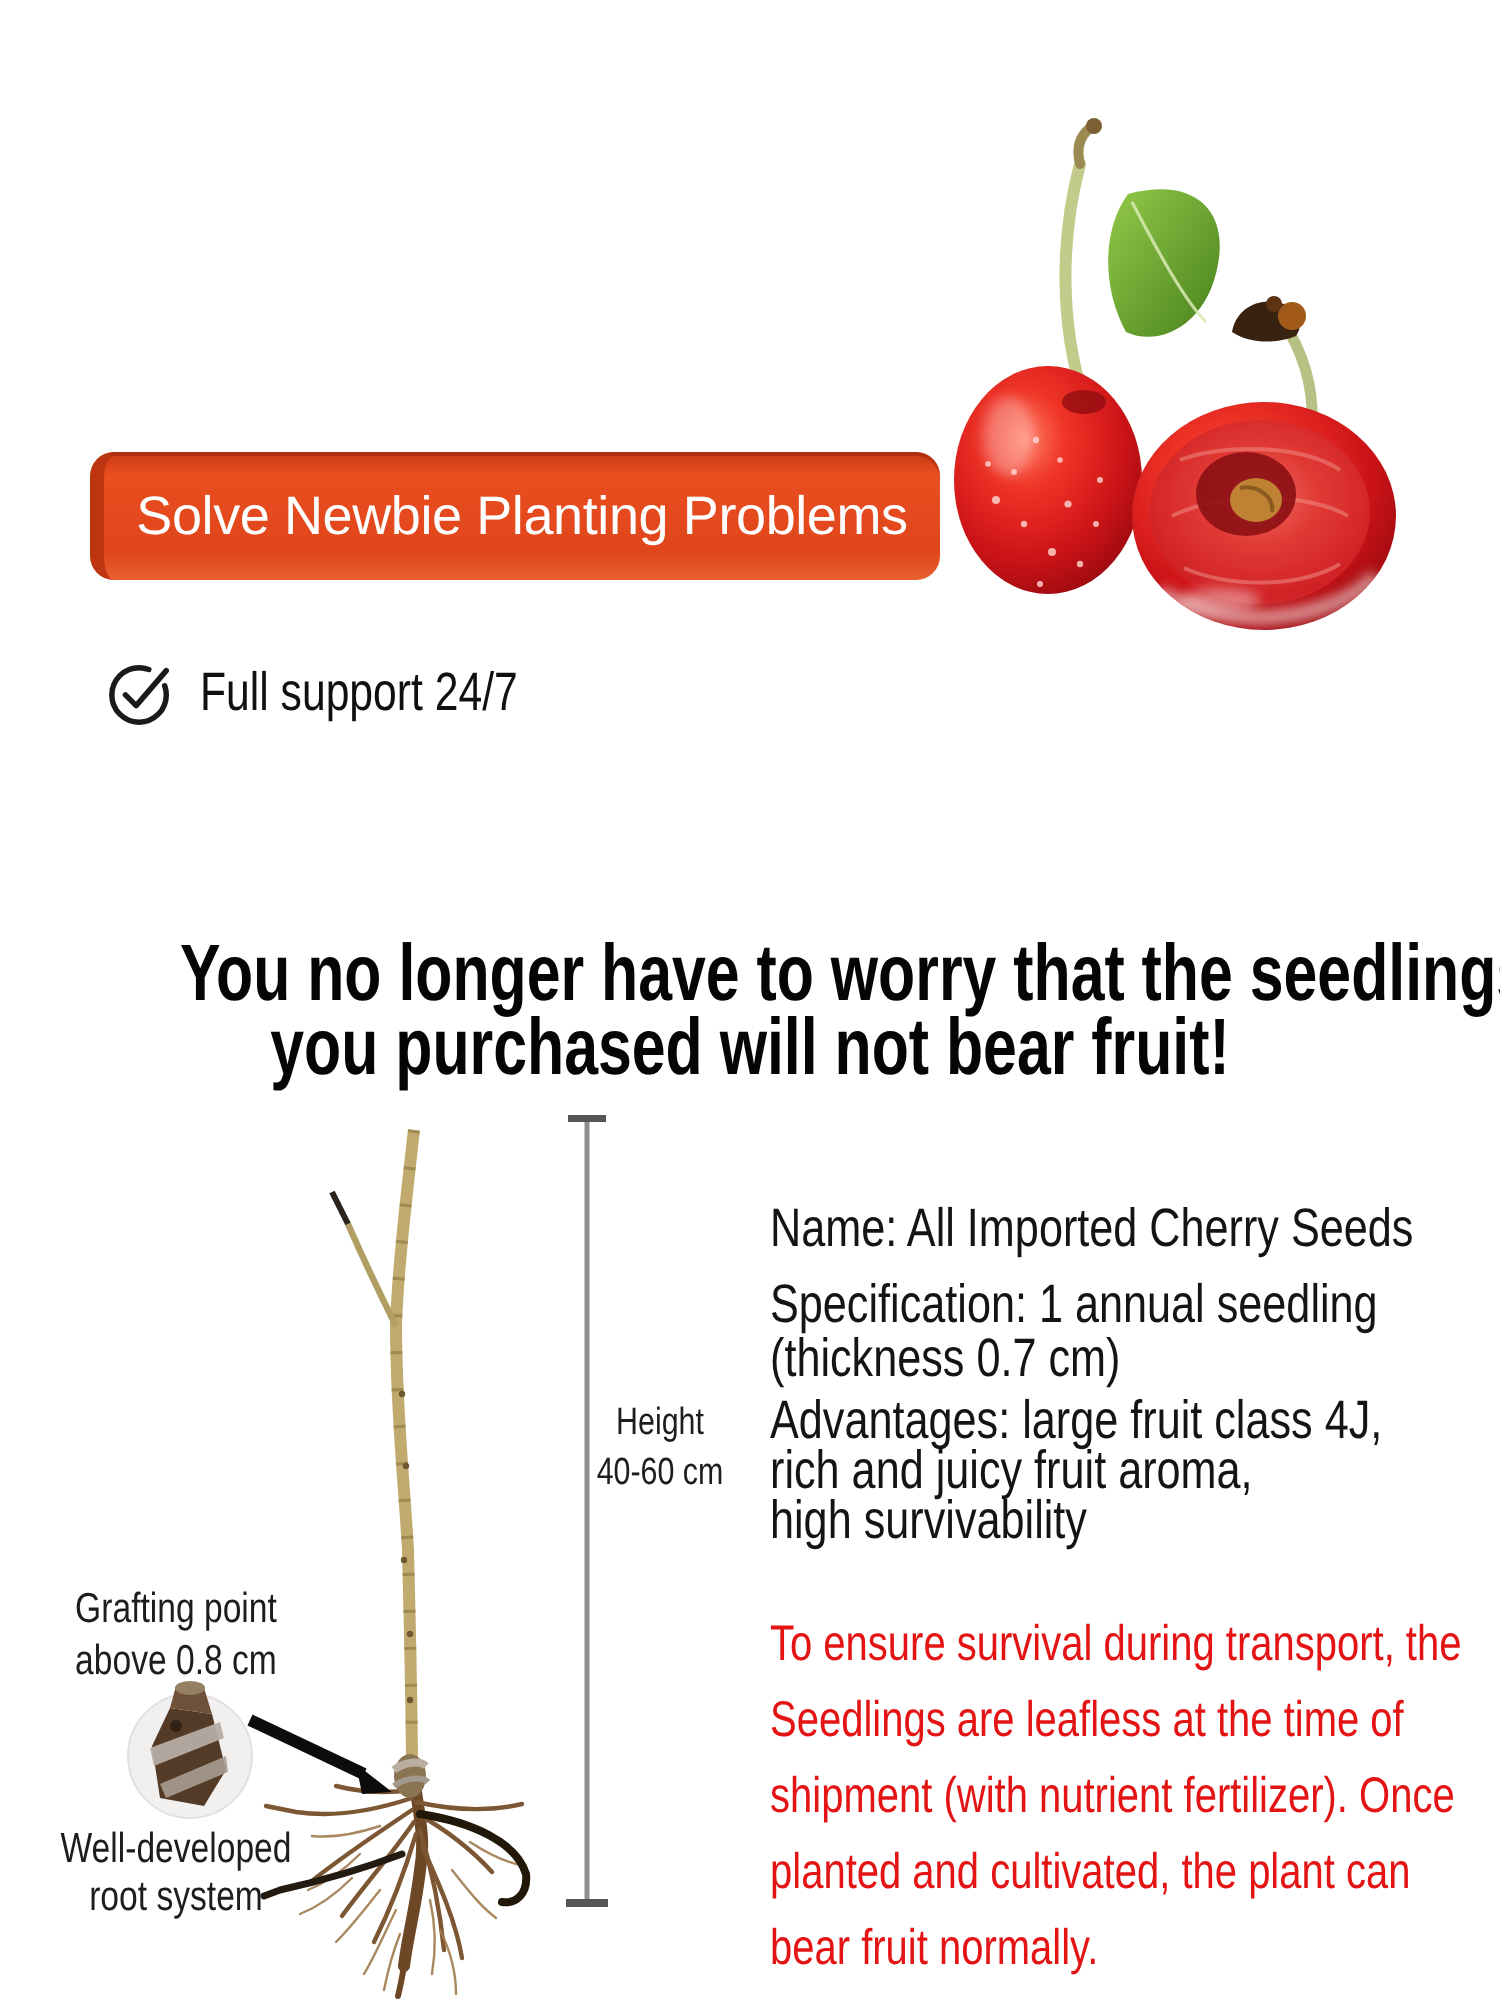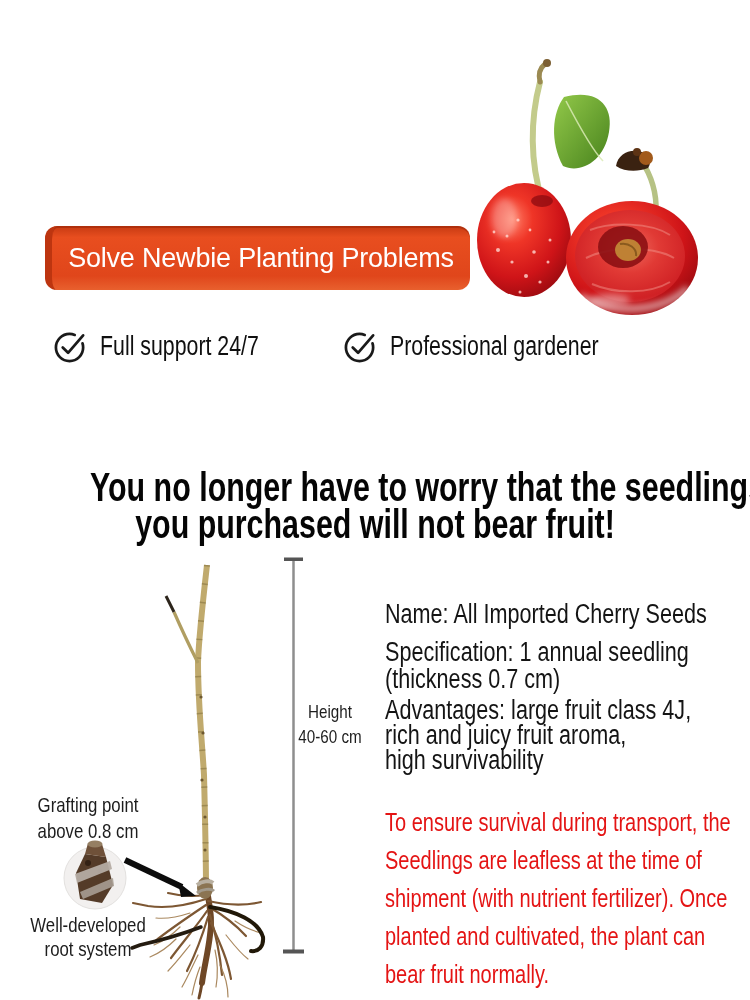--- a/index.html
+++ b/index.html
@@ -138,29 +138,20 @@
     <span class="feat-icon">
       <svg width="35" height="35" viewBox="0 0 36 36">
         <circle cx="17" cy="19" r="14" fill="none" stroke="#1a1a1a" stroke-width="2.8" stroke-dasharray="76 12" stroke-dashoffset="5" stroke-linecap="round"></circle>
         <path d="M10,19 L15.5,24.5 L31,6.5" fill="none" stroke="#1a1a1a" stroke-width="2.8" stroke-linecap="round" stroke-linejoin="round"></path>
       </svg>
     </span>
     <span class="feat-label">Full support 24/7</span>
   </div>
 
 
-  <div class="feat" style="left:343px;top:329px">
-    <span class="feat-icon">
-      <svg width="35" height="35" viewBox="0 0 36 36">
-        <circle cx="17" cy="19" r="14" fill="none" stroke="#1a1a1a" stroke-width="2.8" stroke-dasharray="76 12" stroke-dashoffset="5" stroke-linecap="round"></circle>
-        <path d="M10,19 L15.5,24.5 L31,6.5" fill="none" stroke="#1a1a1a" stroke-width="2.8" stroke-linecap="round" stroke-linejoin="round"></path>
-      </svg>
-    </span>
-    <span class="feat-label">Professional gardener</span>
-  </div>
 
 
   <div class="headline">
     <div>You no longer have to worry that the seedlings</div>
     <div>you purchased will not bear fruit!</div>
   </div>
 
   <svg class="art" style="left:30px;top:555px;" width="340" height="445" viewBox="0 0 340 445" aria-hidden="true">
 
     <line x1="263.5" y1="5" x2="263.5" y2="396" stroke="#8e8e8e" stroke-width="2.5"></line>

